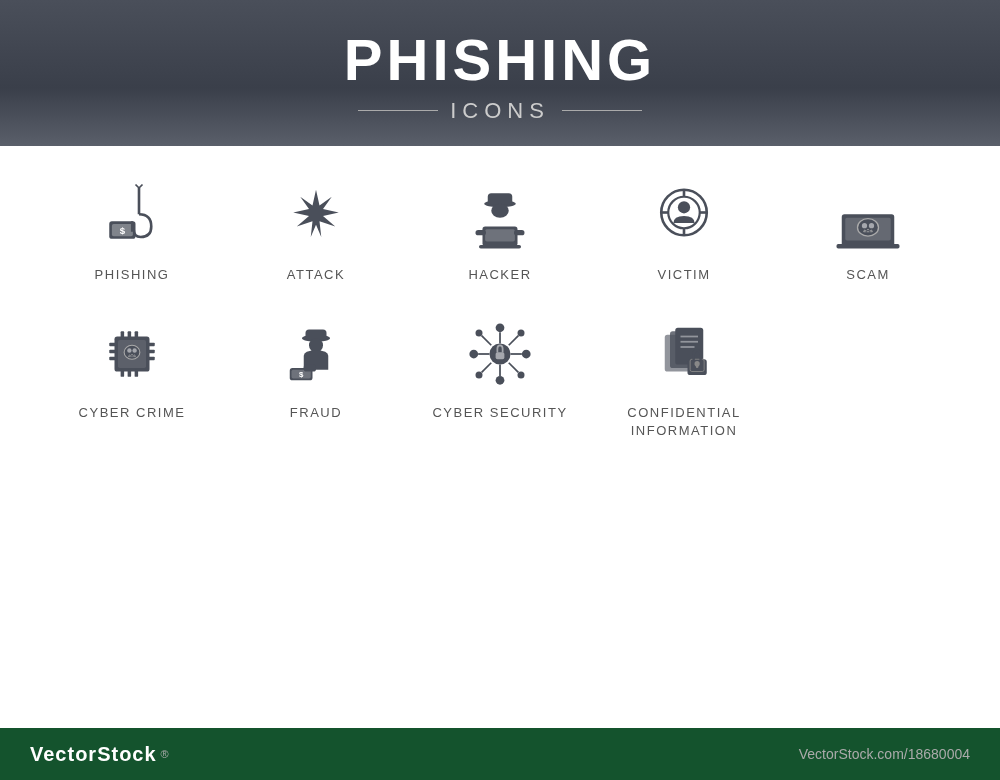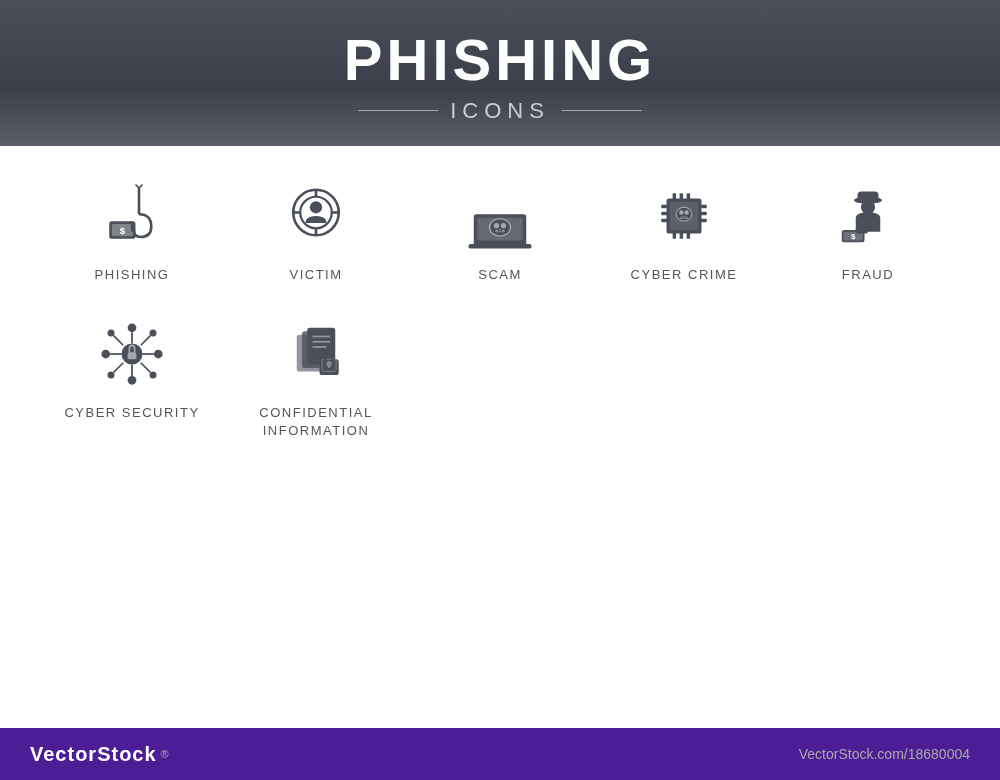--- a/index.html
+++ b/index.html
@@ -75,21 +75,21 @@
       color: #555555;
       text-align: center;
       letter-spacing: 1.5px;
       text-transform: uppercase;
       font-weight: 500;
       line-height: 1.4;
     }
 
     
     .footer {
-      background: #4c1d95;
+      background: #14532d;
       position: absolute;
       bottom: 0;
       width: 100%;
       height: 52px;
       display: flex;
       align-items: center;
       justify-content: space-between;
       padding: 0 30px;
     }
     .footer-brand {
@@ -144,21 +144,50 @@
           <rect x="14" y="46" width="30" height="20" rx="3" fill="#4a4f5a"></rect>
           <rect x="17" y="49" width="24" height="14" rx="2" fill="#ffffff" opacity="0.3"></rect>
           <text x="29" y="60" text-anchor="middle" font-size="11" fill="#ffffff" font-weight="bold">$</text>
 
           <line x1="40" y1="46" x2="40" y2="58" stroke="#4a4f5a" stroke-width="2.5"></line>
         </svg>
       </div>
       <div class="icon-label">PHISHING</div>
     </div>
 
-
+    <div class="icon-item">
+      <div class="icon-svg">
+        <svg viewBox="0 0 80 80" width="70" height="70">
+
+          <polygon points="40,10 44,28 58,18 48,32 66,36 48,40 62,52 44,46 46,64 40,50 34,64 36,46 18,52 32,40 14,36 32,32 22,18 36,28" fill="#4a4f5a"></polygon>
+        </svg>
+      </div>
+      <div class="icon-label">ATTACK</div>
+    </div>
+
+    <div class="icon-item">
+      <div class="icon-svg">
+        <svg viewBox="0 0 80 80" width="70" height="70">
+
+          <ellipse cx="40" cy="26" rx="18" ry="4" fill="#4a4f5a"></ellipse>
+          <rect x="26" y="14" width="28" height="13" rx="4" fill="#4a4f5a"></rect>
+
+          <ellipse cx="40" cy="34" rx="10" ry="8" fill="#4a4f5a"></ellipse>
+
+          <rect x="20" y="52" width="40" height="22" rx="3" fill="#4a4f5a"></rect>
+          <rect x="23" y="55" width="34" height="14" rx="2" fill="#ffffff" opacity="0.2"></rect>
+
+          <rect x="16" y="73" width="48" height="4" rx="2" fill="#4a4f5a"></rect>
+
+          <rect x="12" y="56" width="12" height="6" rx="3" fill="#4a4f5a"></rect>
+          <rect x="56" y="56" width="12" height="6" rx="3" fill="#4a4f5a"></rect>
+        </svg>
+      </div>
+      <div class="icon-label">HACKER</div>
+    </div>
 
 
     <div class="icon-item">
       <div class="icon-svg">
         <svg viewBox="0 0 80 80" width="70" height="70">
 
           <circle cx="40" cy="36" r="26" stroke="#4a4f5a" stroke-width="3" fill="none"></circle>
           <circle cx="40" cy="36" r="18" stroke="#4a4f5a" stroke-width="2.5" fill="none"></circle>
 
           <line x1="14" y1="36" x2="22" y2="36" stroke="#4a4f5a" stroke-width="3"></line>

